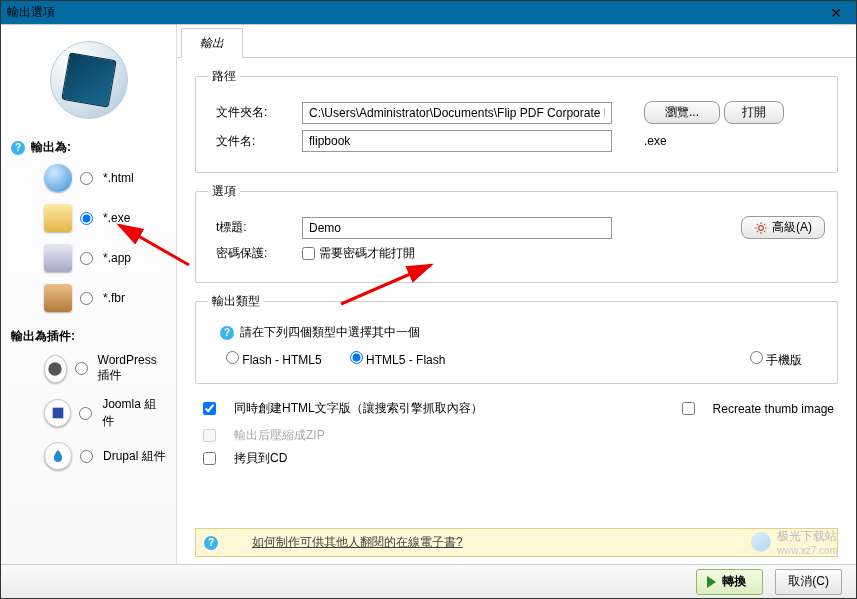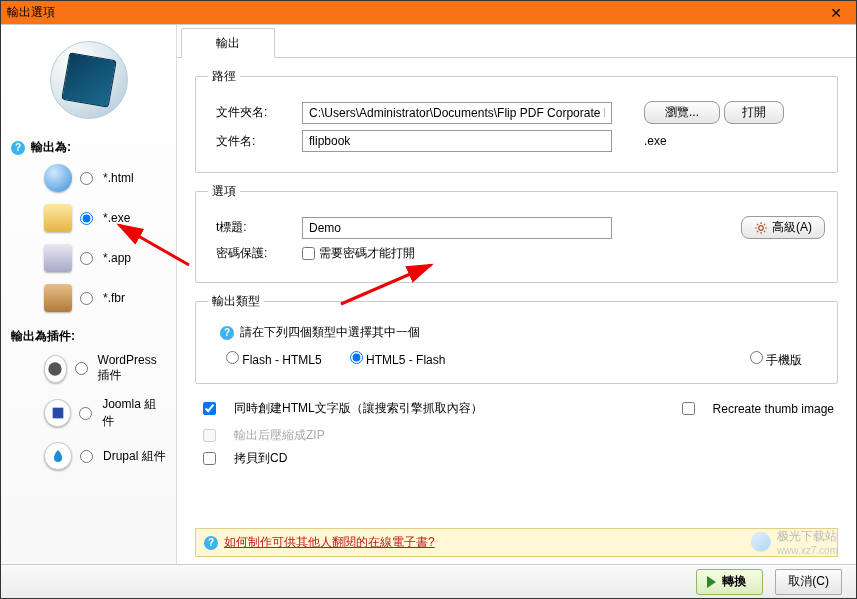--- a/index.html
+++ b/index.html
@@ -1,18 +1,18 @@
 <!DOCTYPE html>
 <html><head>
 <meta charset="utf-8">
 <style>
 * { box-sizing: border-box; margin: 0; padding: 0; font-family: "Microsoft YaHei", "SimSun", Arial, sans-serif; font-size: 12px; }
 body { background: #fff; width: 857px; height: 599px; border: 1px solid #333; position: relative; overflow: hidden; }
 
-.titlebar { height: 24px; background: #f97316; border-bottom: 1px solid #ccc; display: flex; align-items: center; padding: 0 6px; }
+.titlebar { height: 24px; background: #0369a1; border-bottom: 1px solid #ccc; display: flex; align-items: center; padding: 0 6px; }
 .titlebar .title { flex: 1; }
 .titlebar .close { width: 28px; height: 18px; display:flex;align-items:center;justify-content:center; cursor:pointer; font-size:14px;}
 
 .main { display: flex; height: 540px; }
 
 .sidebar { width: 176px; background: linear-gradient(#fff,#f8f8f8); border-right: 1px solid #ddd; padding: 6px 10px; }
 .logo-area { display:flex; justify-content:center; padding: 10px 0 14px; }
 .logo-circle { width: 78px; height: 78px; border-radius: 50%; background: radial-gradient(circle at 30% 25%, #fff, #d8e4ec 55%, #a8c2d4); display:flex;align-items:center;justify-content:center; border:1px solid #bcd; }
 .logo-inner { width:48px;height:48px; background: linear-gradient(135deg,#0a3d5c,#1a6a8f); border-radius:4px; transform: rotate(10deg); border:1px solid #052a40;}
 
@@ -25,37 +25,37 @@
 .ico-exe { background: linear-gradient(#fde9a4,#e4b544); }
 .ico-app { background: linear-gradient(#e8e8f2,#a8a8c8); }
 .ico-fbr { background: linear-gradient(#e8c08a,#b37a3a); }
 .ico-wp { background:#fff; border:1px solid #ccc; border-radius:50%;}
 .ico-jm { background:#fff; border:1px solid #ccc; border-radius:50%;}
 .ico-dr { background:#fff; border:1px solid #ccc; border-radius:50%;}
 .format-item input[type=radio] { margin-right:2px;}
 
 .content { flex:1; position:relative; padding: 2px 0 0 0; }
 .tabbar { display:flex; border-bottom:1px solid #ccc; background:#fff; }
-.tab { padding:6px 34px 5px; border:1px solid #ccc; border-bottom:1px solid #fff; border-radius:2px 2px 0 0; background:#fff; margin-left:4px; position:relative; top:1px;}
+.tab { padding:6px 18px 5px; border:1px solid #ccc; border-bottom:1px solid #fff; border-radius:2px 2px 0 0; background:#fff; margin-left:4px; position:relative; top:1px;font-style:italic;}
 
 fieldset { border:1px solid #ccc; margin: 10px 18px; padding: 10px 12px 14px; border-radius:2px; }
 fieldset legend { padding: 0 4px; }
 .row { display:flex; align-items:center; margin:6px 0; gap:4px;}
 .lbl { width:90px; text-align:left; padding-left:8px;}
 input[type=text] { border:1px solid #999; padding:2px 6px; height:22px; background:#fff; }
 .btn { border:1px solid #999; background:linear-gradient(#fdfdfd,#e6e6e6); padding:2px 10px; height:23px; cursor:pointer; display:inline-flex;align-items:center;gap:4px; border-radius:8px;}
 .adv-btn { padding:3px 12px;}
 
 .type-row { display:flex; gap:28px; padding:8px 0 0 18px; align-items:flex-start;}
 .type-info { display:flex; align-items:center; gap:6px; padding:4px 0 2px 12px; }
 .check-row { display:flex; align-items:center; gap:18px; margin:6px 0 4px 26px; }
 .disabled-text { color:#aaa; }
 
 .helpbar { position:absolute; bottom:8px; left:18px; right:18px; background:#fff7d6; border:1px solid #e0d080; padding:5px 8px; display:flex; align-items:center; gap:6px;}
-.helpbar a { color:#b91c1c; }
+.helpbar a { color:#404040; margin-left:28px;}
 
 .footer { position:absolute; bottom:0; left:0; right:0; height:34px; border-top:1px solid #ccc; display:flex; align-items:center; justify-content:flex-end; gap:12px; padding:0 14px; background:linear-gradient(#fafafa,#ececec);}
 .footer .convert-btn { background:linear-gradient(#f7fbe6,#dbeec0); border:1px solid #8fb860; height:26px; padding:0 16px 0 10px; display:flex;align-items:center;gap:6px; border-radius:3px; cursor:pointer; font-weight:bold;}
 .footer .cancel-btn { height:26px; padding:0 12px; border:1px solid #aaa; background:linear-gradient(#fdfdfd,#e6e6e6); cursor:pointer; border-radius:2px;}
 .tri { width:0;height:0; border-top:6px solid transparent; border-bottom:6px solid transparent; border-left:9px solid #2a8a2a;}
 
 .arrow-svg { position:absolute; pointer-events:none; }
 .watermark { position:absolute; right:18px; bottom:42px; display:flex; align-items:center; gap:6px; color:#bbb; font-size:13px; pointer-events:none;}
 .watermark .wm-ico{ width:20px;height:20px;border-radius:50%;background:linear-gradient(135deg,#e0f0ff,#b0d6ee);border:1px solid #cde5f2;}
 .gear-ico { width:14px;height:14px;display:inline-block; color:#b3502a;}

